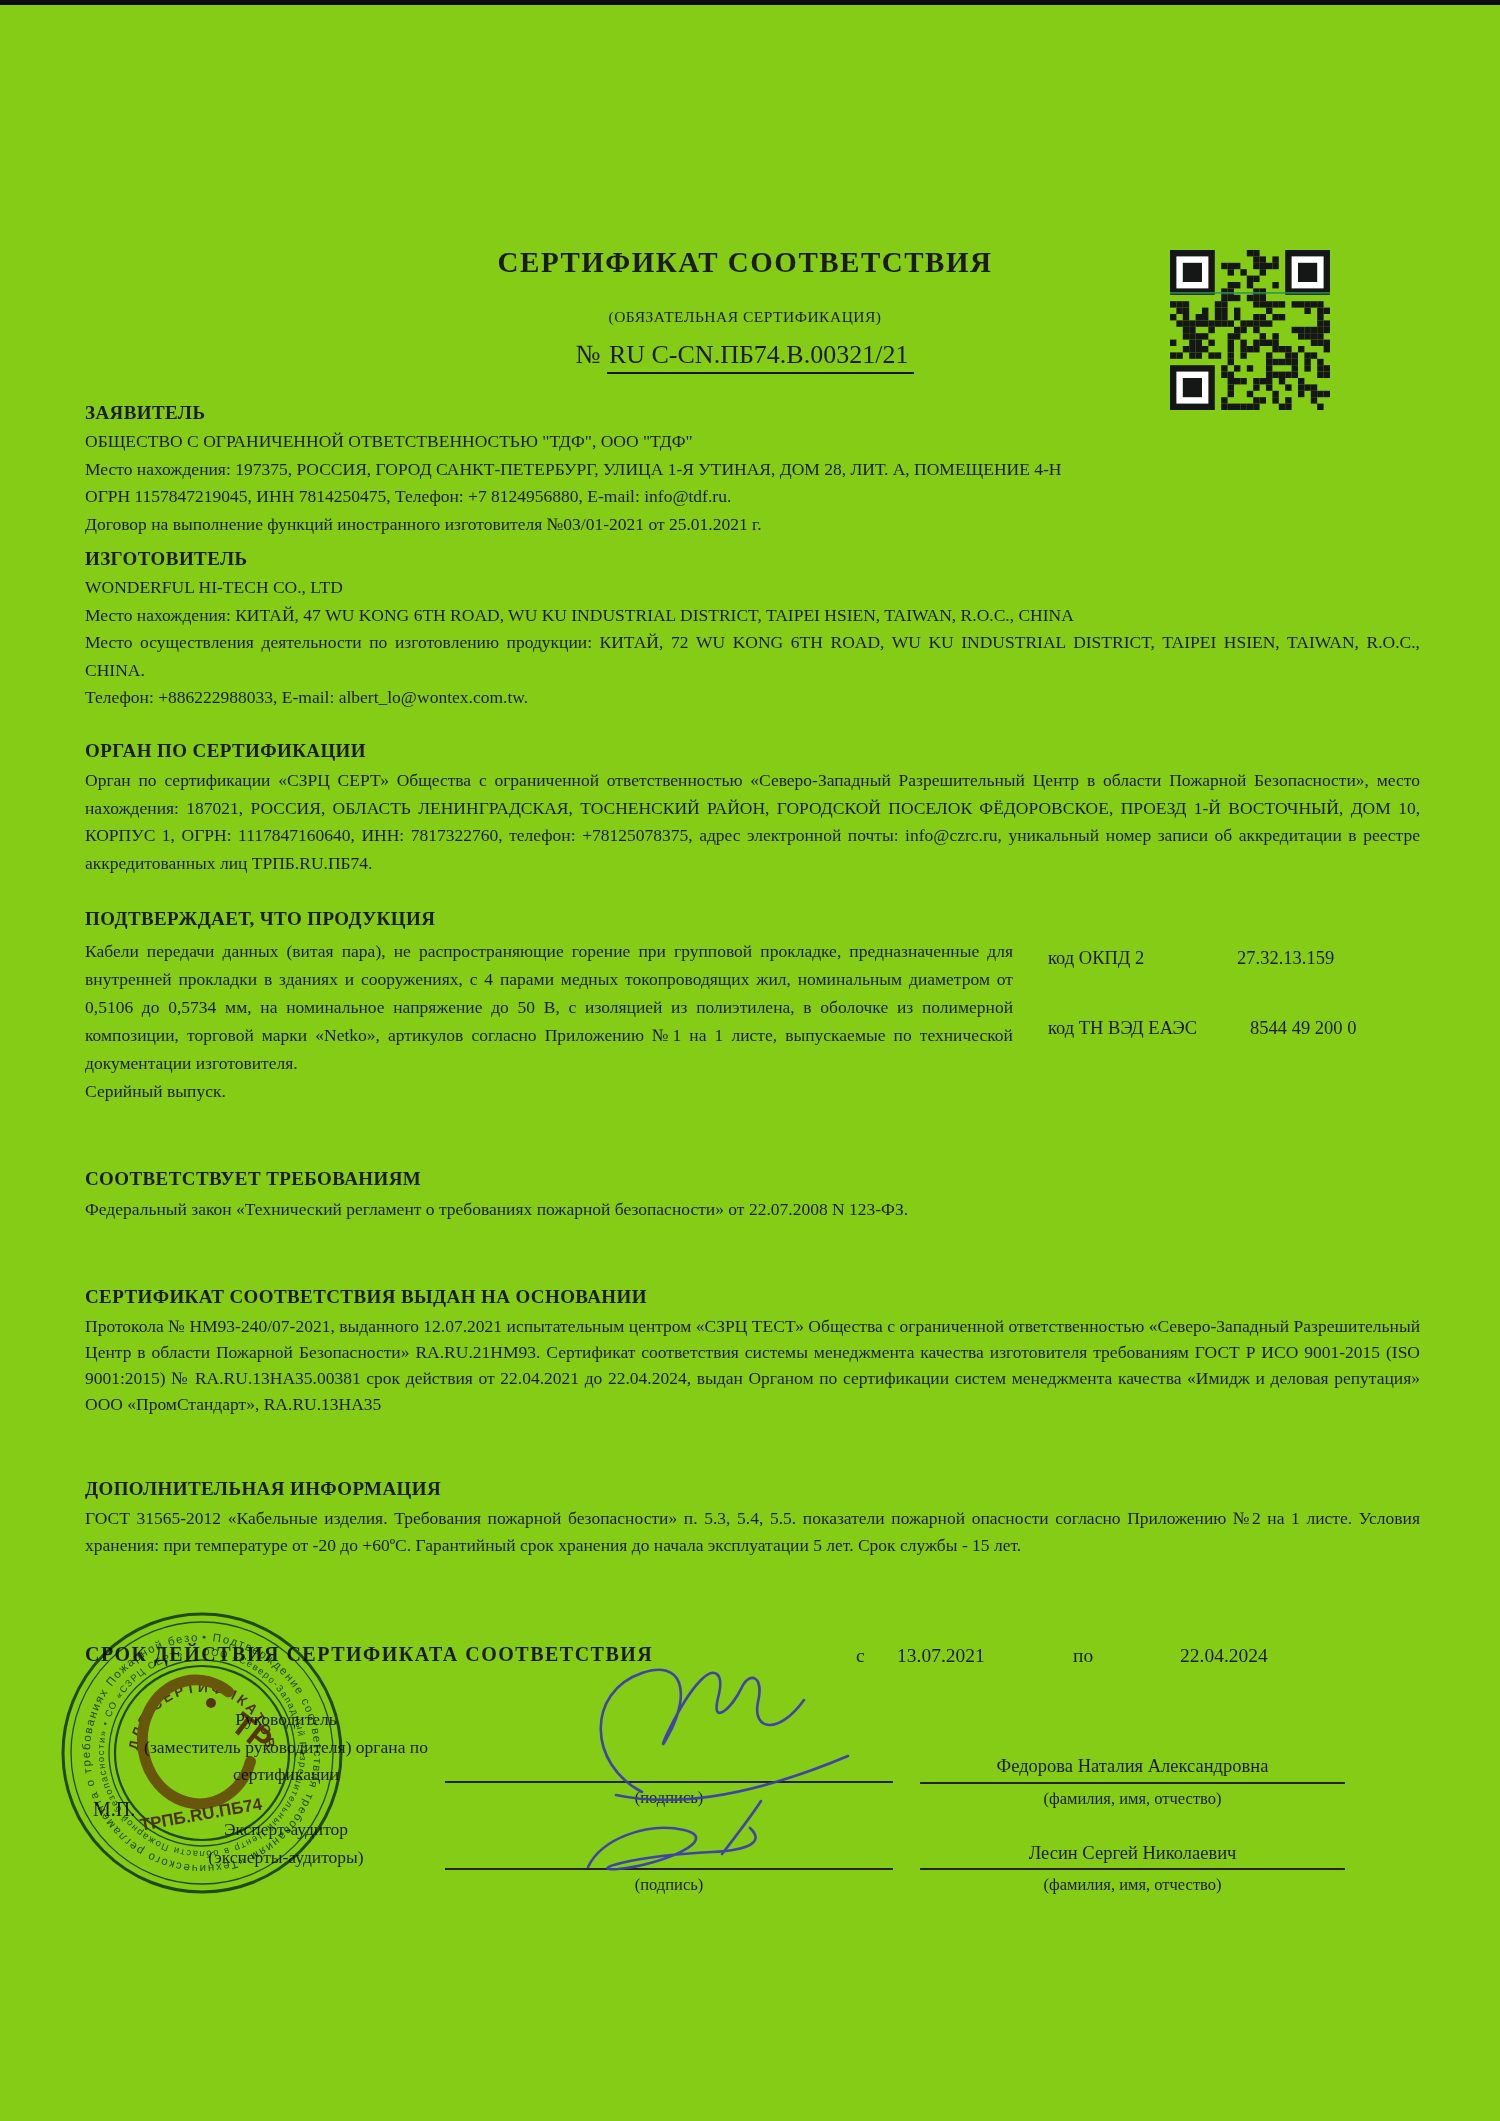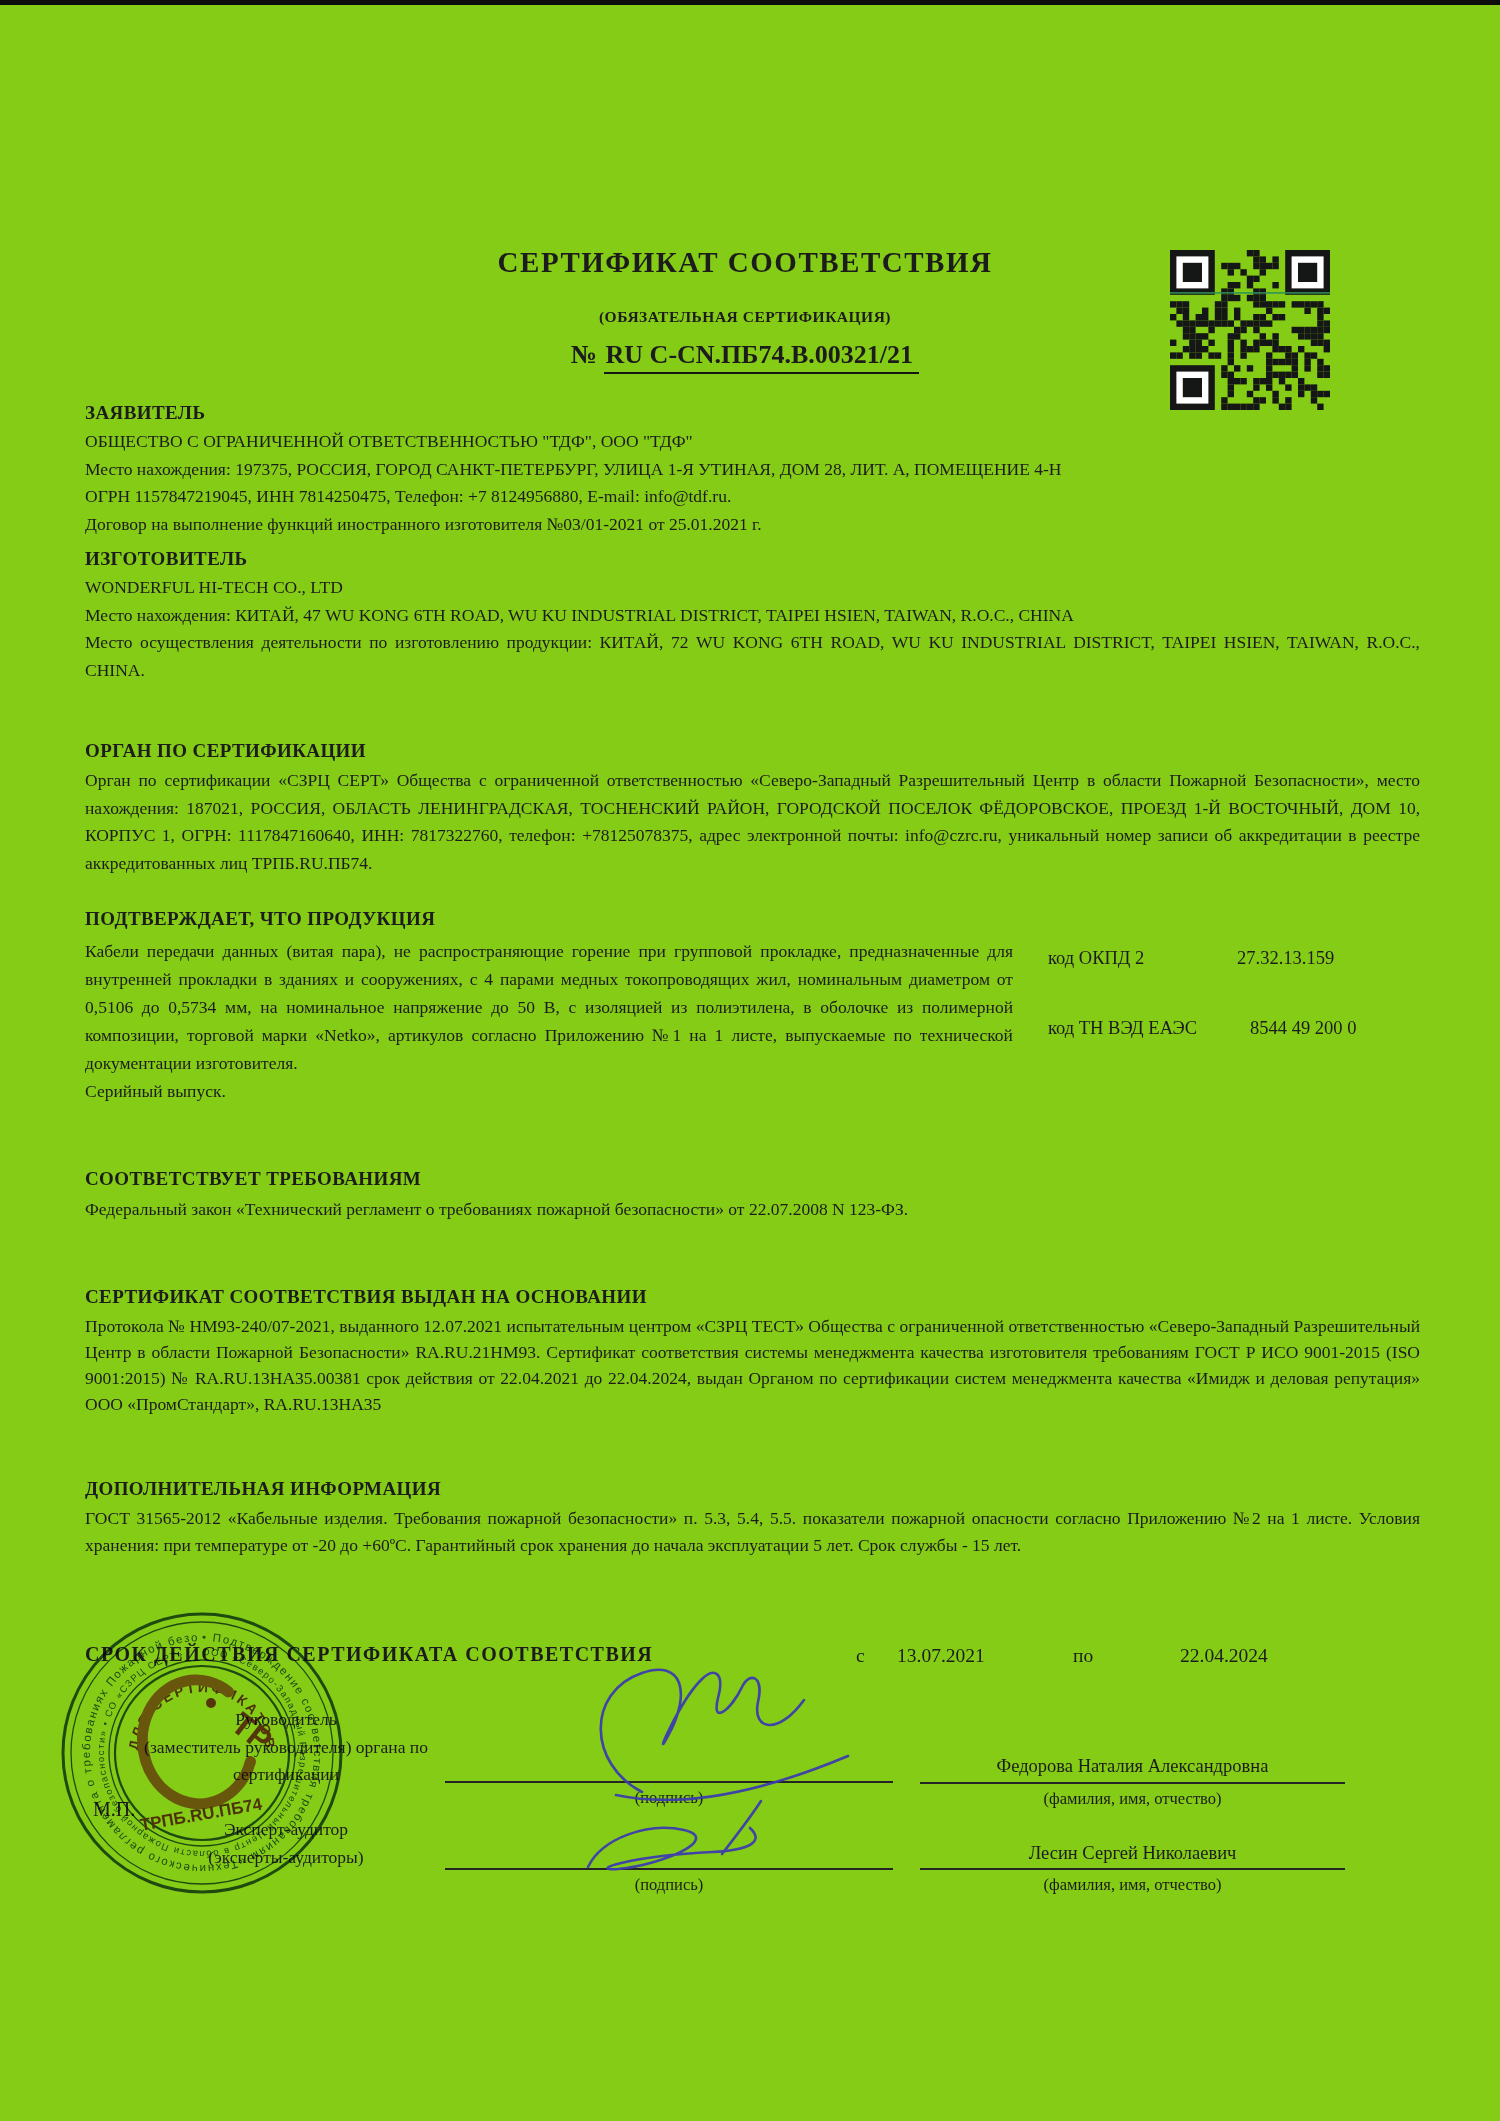--- a/index.html
+++ b/index.html
@@ -3,21 +3,21 @@
 <meta charset="utf-8">
 <style>
   html,body{margin:0;padding:0;background:#ffffff;}
   .page{
     position:relative;width:1500px;height:2121px;background:#84cc16;overflow:hidden;
     font-family:"Liberation Serif","DejaVu Serif",serif;color:#1c1c1c;
   }
   .abs{position:absolute;}
   .top-edge{left:0;top:0;width:1500px;height:5px;background:#0d0d0d;}
   
-  .title-block{left:85px;width:1320px;text-align:center;font-weight:bold;}
+  .title-block{left:85px;width:1320px;text-align:center;}
   .cert-title{top:246px;font-size:29px;font-weight:bold;letter-spacing:1.5px;}
   .cert-subtitle{top:308px;font-size:15.5px;letter-spacing:.5px;}
   .cert-number{top:340px;font-size:26px;}
   .cert-number .num-underline{border-bottom:2px solid #161616;padding:0 6px 3px 2px;margin-top:32px;}
   
   .sec-head{left:85px;font-size:19px;font-weight:bold;letter-spacing:.4px;white-space:nowrap;}
   .body-text{left:85px;width:1335px;font-size:17.5px;line-height:27.5px;}
   .just{text-align:justify;}
   .codes-label{font-size:18.5px;white-space:nowrap;}
   
@@ -278,20 +278,21 @@
     <div>Место нахождения: 197375, РОССИЯ, ГОРОД САНКТ-ПЕТЕРБУРГ, УЛИЦА 1-Я УТИНАЯ, ДОМ 28, ЛИТ. А, ПОМЕЩЕНИЕ 4-Н</div>
     <div>ОГРН 1157847219045, ИНН 7814250475, Телефон: +7 8124956880, E-mail: info@tdf.ru.</div>
     <div>Договор на выполнение функций иностранного изготовителя №03/01-2021 от 25.01.2021 г.</div>
   </div>
 
   <div class="abs sec-head" style="top:548px">ИЗГОТОВИТЕЛЬ</div>
   <div class="abs body-text" style="top:574px">
     <div>WONDERFUL HI-TECH CO., LTD</div>
     <div>Место нахождения: КИТАЙ, 47 WU KONG 6TH ROAD, WU KU INDUSTRIAL DISTRICT, TAIPEI HSIEN, TAIWAN, R.O.C., CHINA</div>
     <div class="just">Место осуществления деятельности по изготовлению продукции: КИТАЙ, 72 WU KONG 6TH ROAD, WU KU INDUSTRIAL DISTRICT, TAIPEI HSIEN, TAIWAN, R.O.C., CHINA.</div>
+    <div>Телефон: +886222988033, E-mail: albert_lo@wontex.com.tw.</div>
   </div>
 
   <div class="abs sec-head" style="top:740px">ОРГАН ПО СЕРТИФИКАЦИИ</div>
   <div class="abs body-text just" style="top:767px">Орган по сертификации «СЗРЦ СЕРТ» Общества с ограниченной ответственностью «Северо-Западный Разрешительный Центр в области Пожарной Безопасности», место нахождения: 187021, РОССИЯ, ОБЛАСТЬ ЛЕНИНГРАДСКАЯ, ТОСНЕНСКИЙ РАЙОН, ГОРОДСКОЙ ПОСЕЛОК ФЁДОРОВСКОЕ, ПРОЕЗД 1-Й ВОСТОЧНЫЙ, ДОМ 10, КОРПУС 1, ОГРН: 1117847160640, ИНН: 7817322760, телефон: +78125078375, адрес электронной почты: info@czrc.ru, уникальный номер записи об аккредитации в реестре аккредитованных лиц ТРПБ.RU.ПБ74.</div>
 
   <div class="abs sec-head" style="top:908px">ПОДТВЕРЖДАЕТ, ЧТО ПРОДУКЦИЯ</div>
   <div class="abs body-text" style="top:937px;width:928px;line-height:28px;">
     <div class="just">Кабели передачи данных (витая пара), не распространяющие горение при групповой прокладке, предназначенные для внутренней прокладки в зданиях и сооружениях, с 4 парами медных токопроводящих жил, номинальным диаметром от 0,5106 до 0,5734 мм, на номинальное напряжение до 50 В, с изоляцией из полиэтилена, в оболочке из полимерной композиции, торговой марки «Netko», артикулов согласно Приложению №1 на 1 листе, выпускаемые по технической документации изготовителя.</div>
     <div>Серийный выпуск.</div>
   </div>

